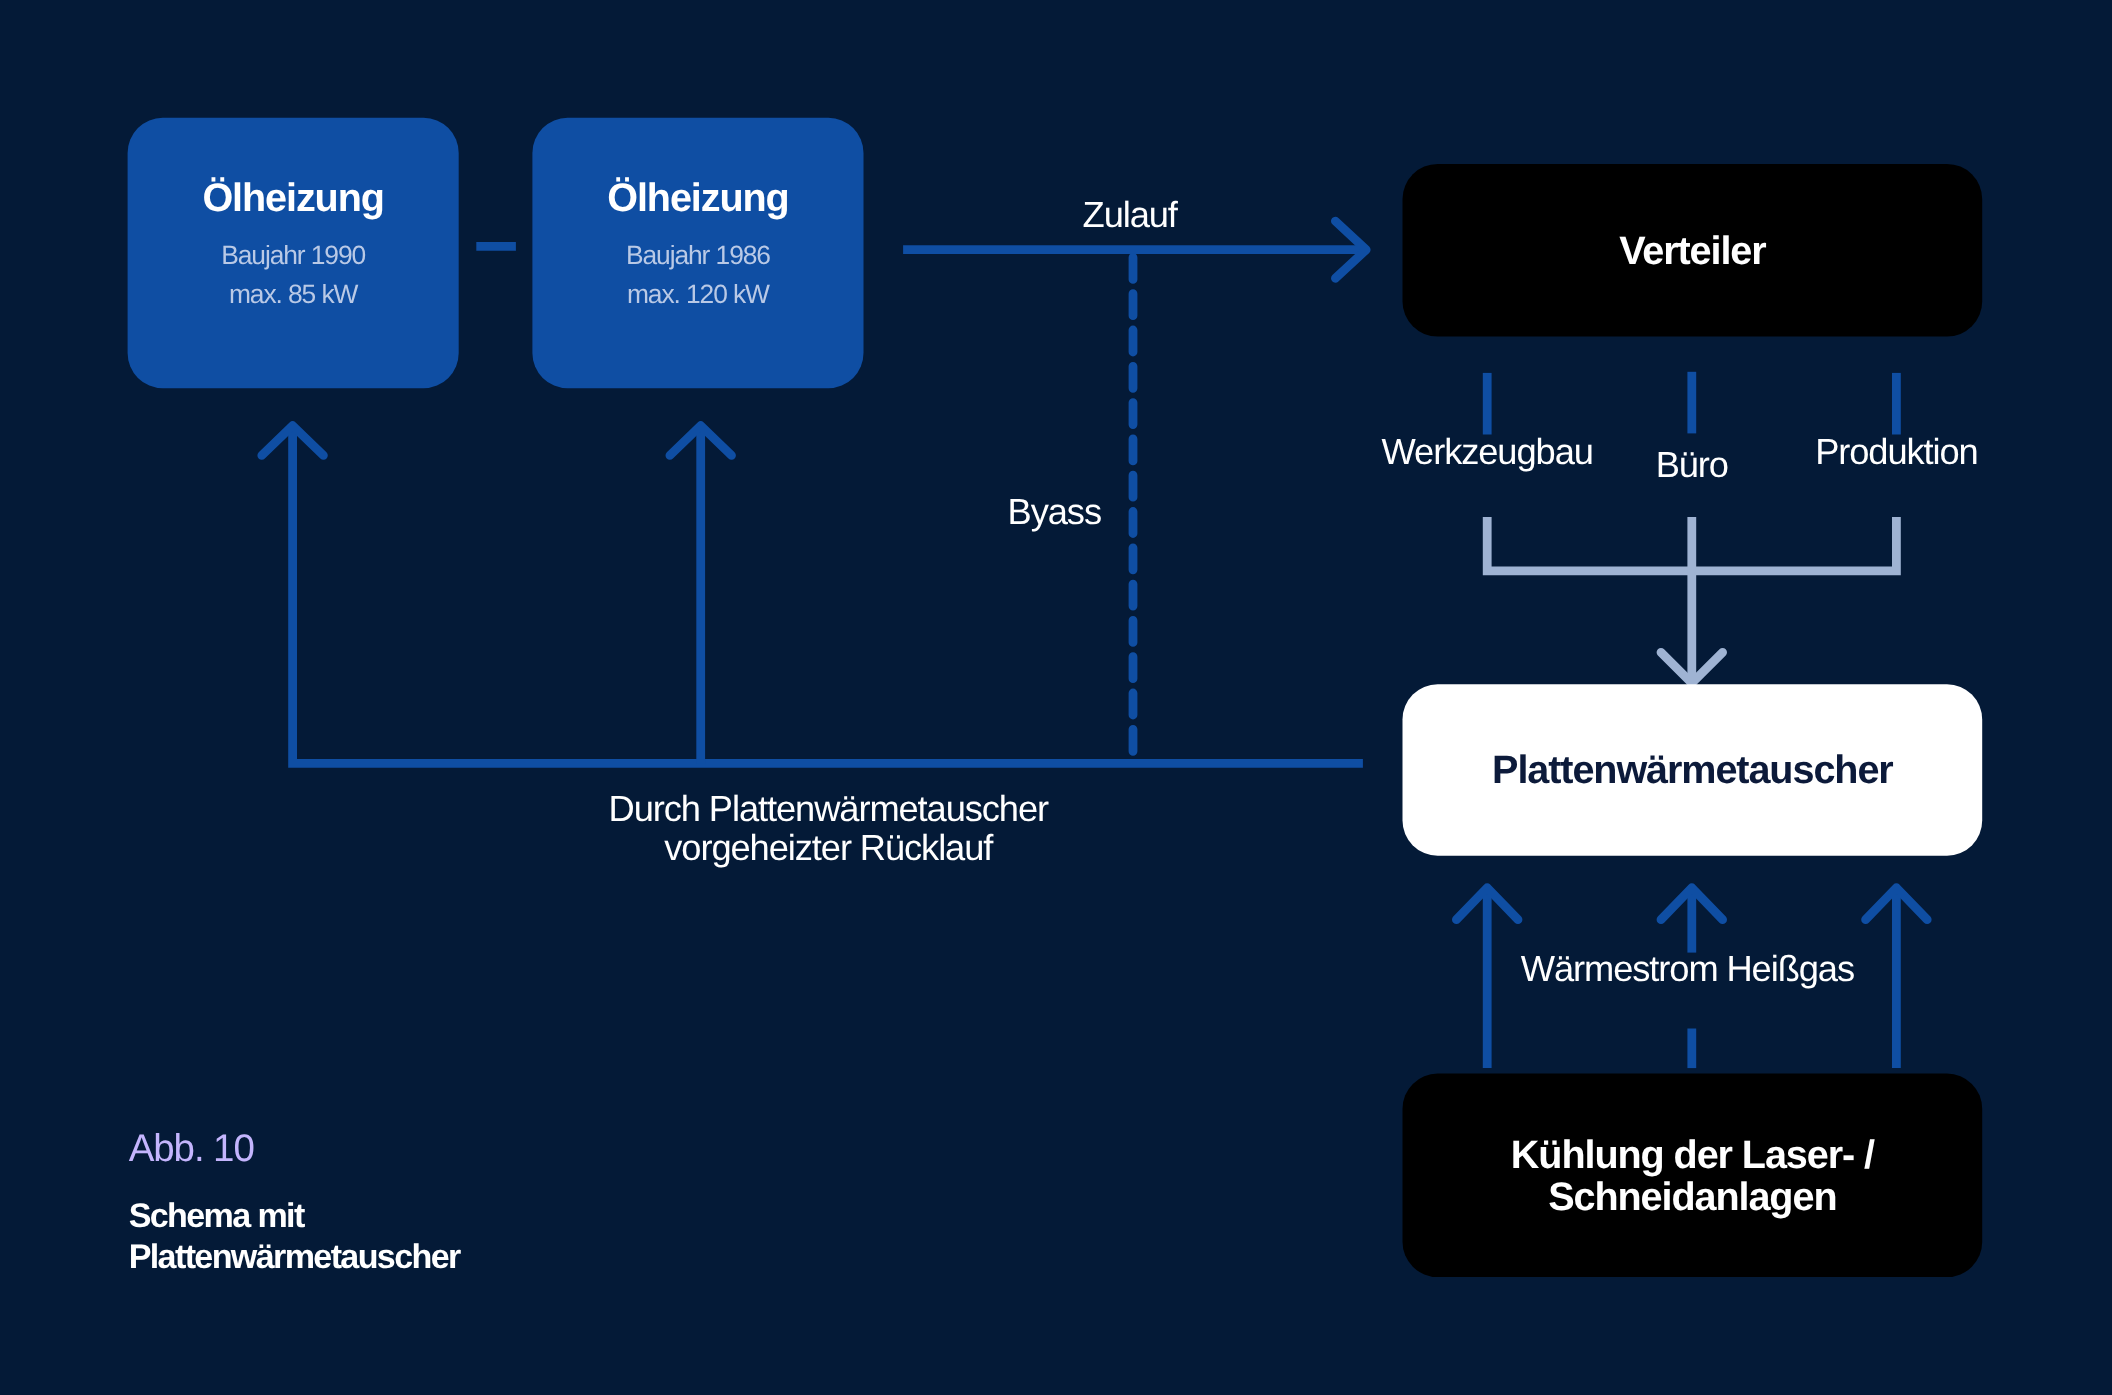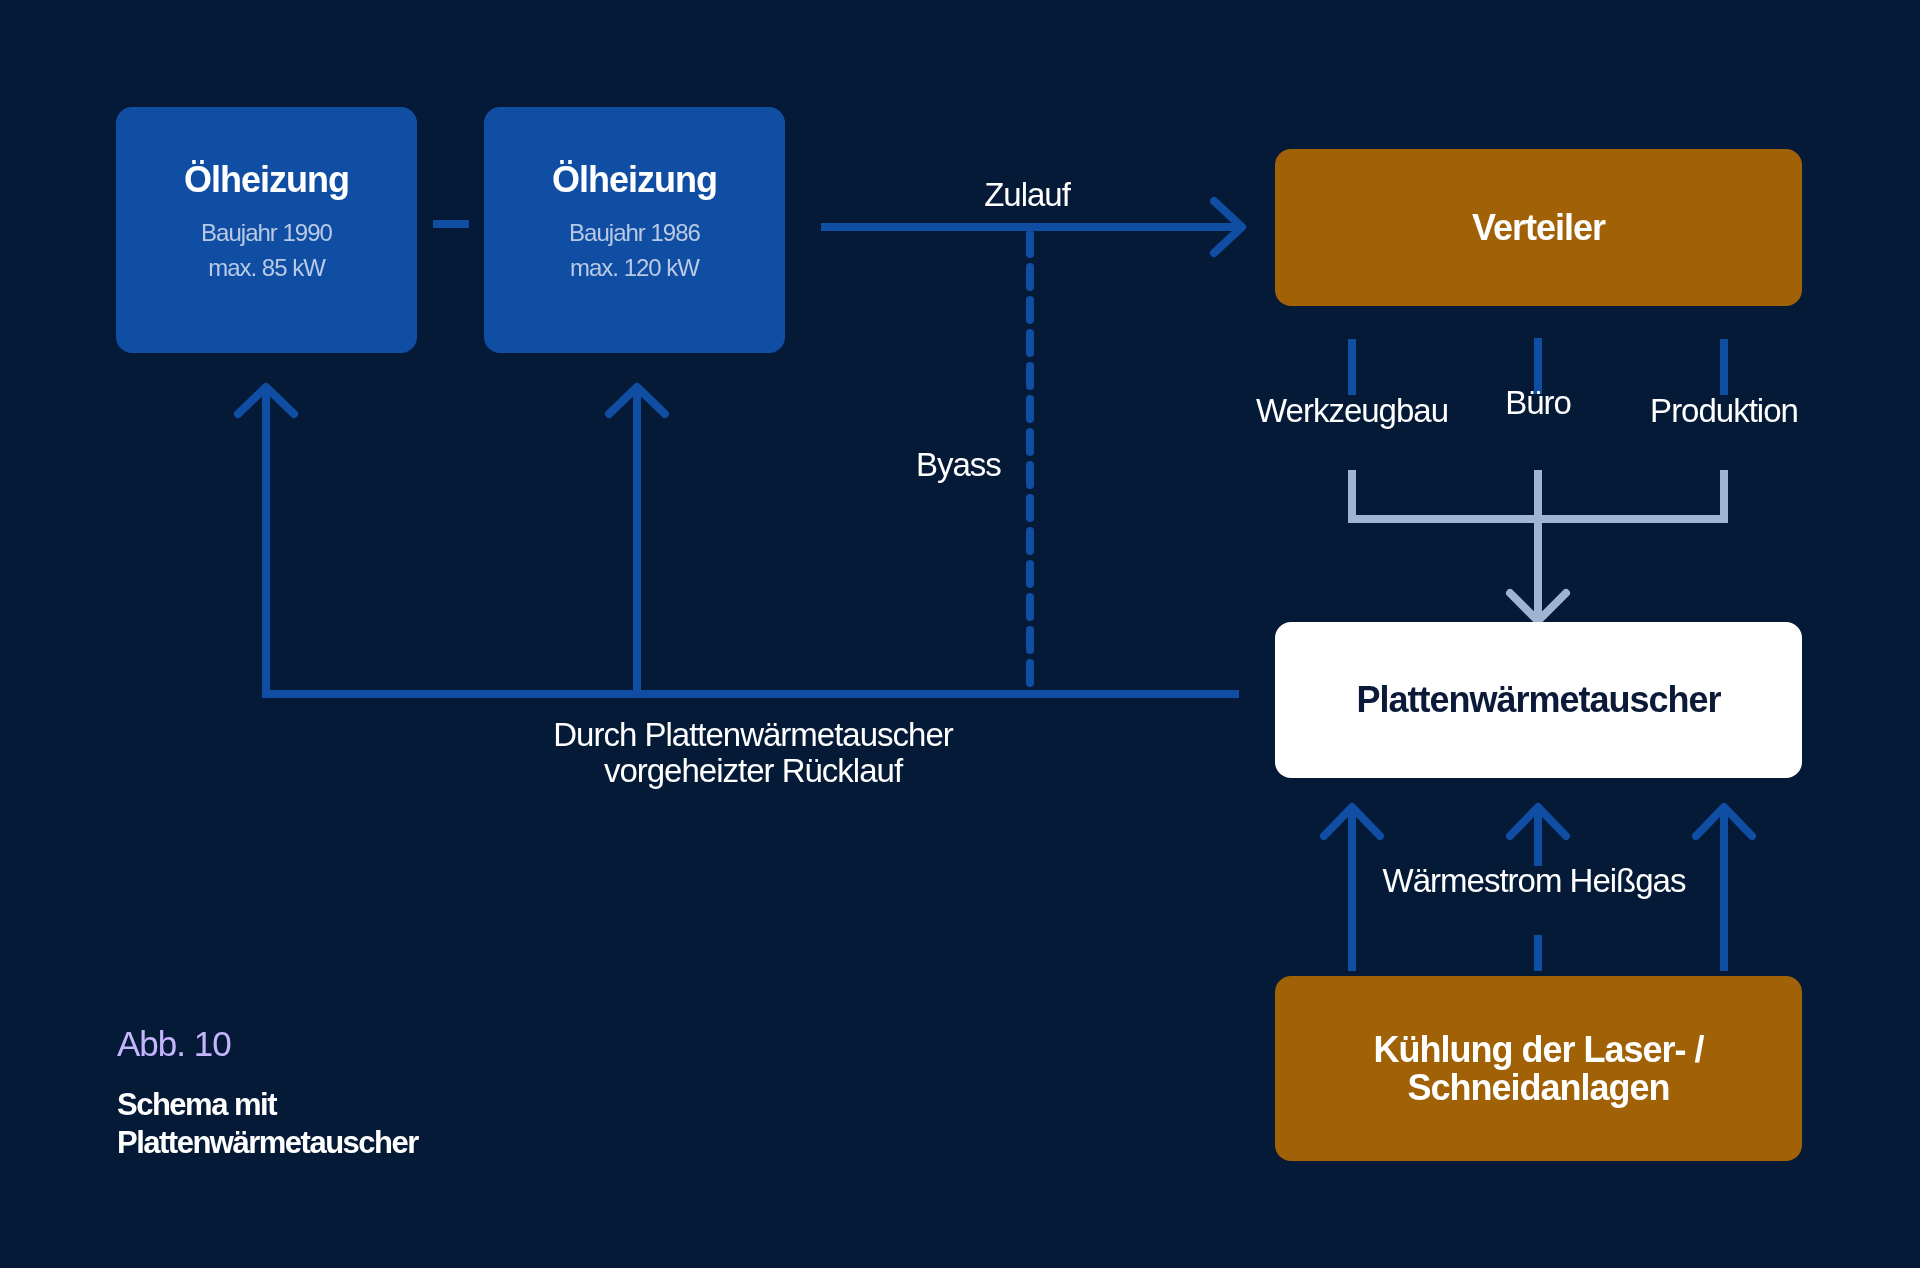--- a/index.html
+++ b/index.html
@@ -5,29 +5,29 @@
   html, body { margin: 0; padding: 0; }
   body {
     width: 1920px; height: 1268px; overflow: hidden;
     background: #041a37;
     font-family: "Liberation Sans", "DejaVu Sans", sans-serif;
     position: relative;
   }
   .canvas { position: absolute; left: 0; top: 0; width: 1920px; height: 1268px; }
   svg.lines { position: absolute; left: 0; top: 0; }
   .box {
-    position: absolute; border-radius: 16px;
+    position: absolute; border-radius: 32px;
     display: flex; flex-direction: column; align-items: center; justify-content: center;
     text-align: center; box-sizing: border-box;
   }
   .box.heater { background: #0f4ea3; left: 116px; top: 107px; width: 301px; height: 246px; justify-content: flex-start; padding-top: 52px; }
   .box.heater.b2 { left: 484px; }
   .box .title { color: #ffffff; font-weight: bold; font-size: 36px; letter-spacing: -1px; line-height: 42px; }
   .box .sub { color: #b9c9e6; font-size: 24px; letter-spacing: -1px; line-height: 35px; margin-top: 14px; }
-  .box.dark { background: #a16207; }
+  .box.dark { background: #000000; }
   .box.verteiler { left: 1275px; top: 149px; width: 527px; height: 157px; }
   .box.pwt { background: #ffffff; left: 1275px; top: 622px; width: 527px; height: 156px; }
   .box.pwt .title { color: #0c1a3a; }
   .box.cool { left: 1275px; top: 976px; width: 527px; height: 185px; }
   .box.cool .title { line-height: 38px; }
   .label {
     position: absolute; color: #ffffff; font-size: 33px; letter-spacing: -1px;
     white-space: nowrap; line-height: 36px;
   }
   .label.center { transform: translateX(-50%); text-align: center; }
@@ -92,21 +92,21 @@
   <div class="label" style="left:916px; top:447px;">Byass</div>
   <div class="label center" style="left:753px; top:717px;">
     <div>Durch Plattenwärmetauscher</div>
     <div>vorgeheizter Rücklauf</div>
   </div>
 
   <div class="box dark verteiler">
     <div class="title">Verteiler</div>
   </div>
   <div class="label center" style="left:1352px; top:393px;">Werkzeugbau</div>
-  <div class="label center" style="left:1538px; top:385px;text-align:right;">Büro</div>
+  <div class="label center" style="left:1538px; top:405px;text-align:right;">Büro</div>
   <div class="label center" style="left:1724px; top:393px;">Produktion</div>
 
   <div class="box pwt">
     <div class="title">Plattenwärmetauscher</div>
   </div>
 
   <div class="label center" style="left:1534px; top:863px;">Wärmestrom Heißgas</div>
 
   <div class="box dark cool">
     <div class="title">Kühlung der Laser- /</div>

